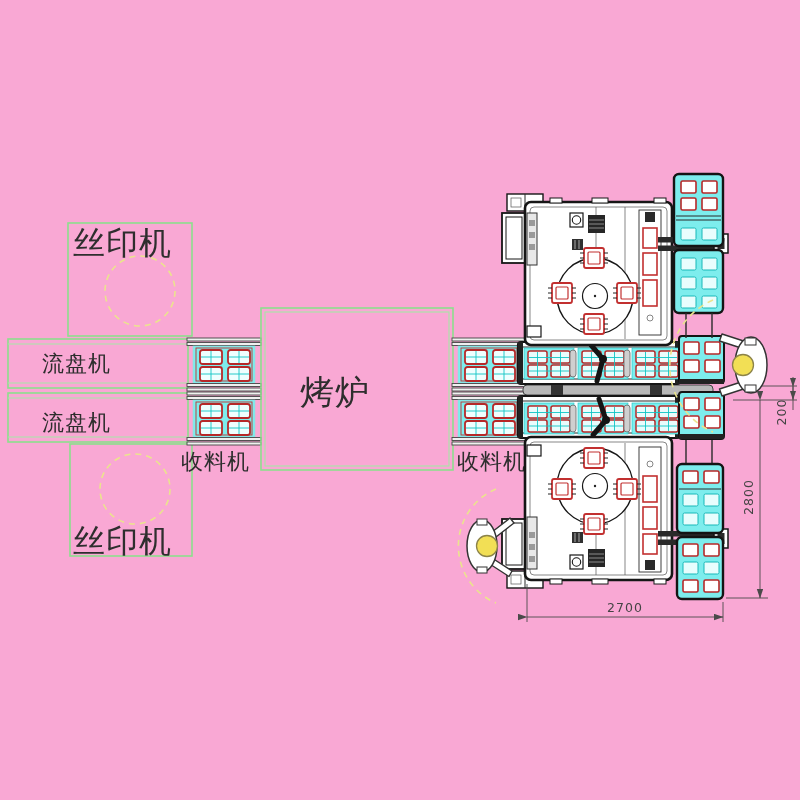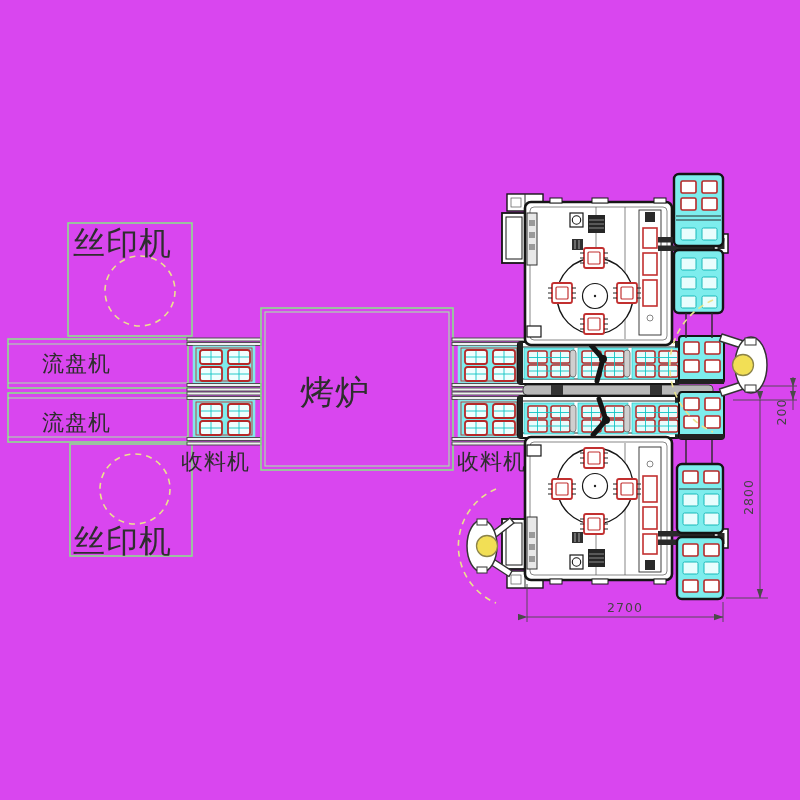--- a/index.html
+++ b/index.html
@@ -1,16 +1,16 @@
 <!DOCTYPE html>
 <html><head>
 <meta charset="utf-8">
 <style>
   html,body{margin:0;padding:0;background:#ffffff;}
-  #stage{position:relative;width:800px;height:800px;background:#d946ef;overflow:hidden;
+  #stage{position:relative;width:800px;height:800px;background:#f9a8d4;overflow:hidden;
          font-family:"DejaVu Sans","Liberation Sans",sans-serif;}
   svg{display:block;}
   
   .gln   {stroke:#8cdf8c; stroke-width:1.6; fill:none;}
   .gln2  {stroke:#a5e8a5; stroke-width:1.1; fill:none;}
   .ydash {stroke:#ebe48d; stroke-width:1.6; fill:none; stroke-dasharray:6 5;}
   .dk    {stroke:#161616; fill:#ffffff;}
   .dkln  {stroke:#2a2a2a; fill:none;}
   .thin  {stroke:#555555; stroke-width:0.7; fill:none;}
   .redln {stroke:#c23030; fill:#ffffff;}

